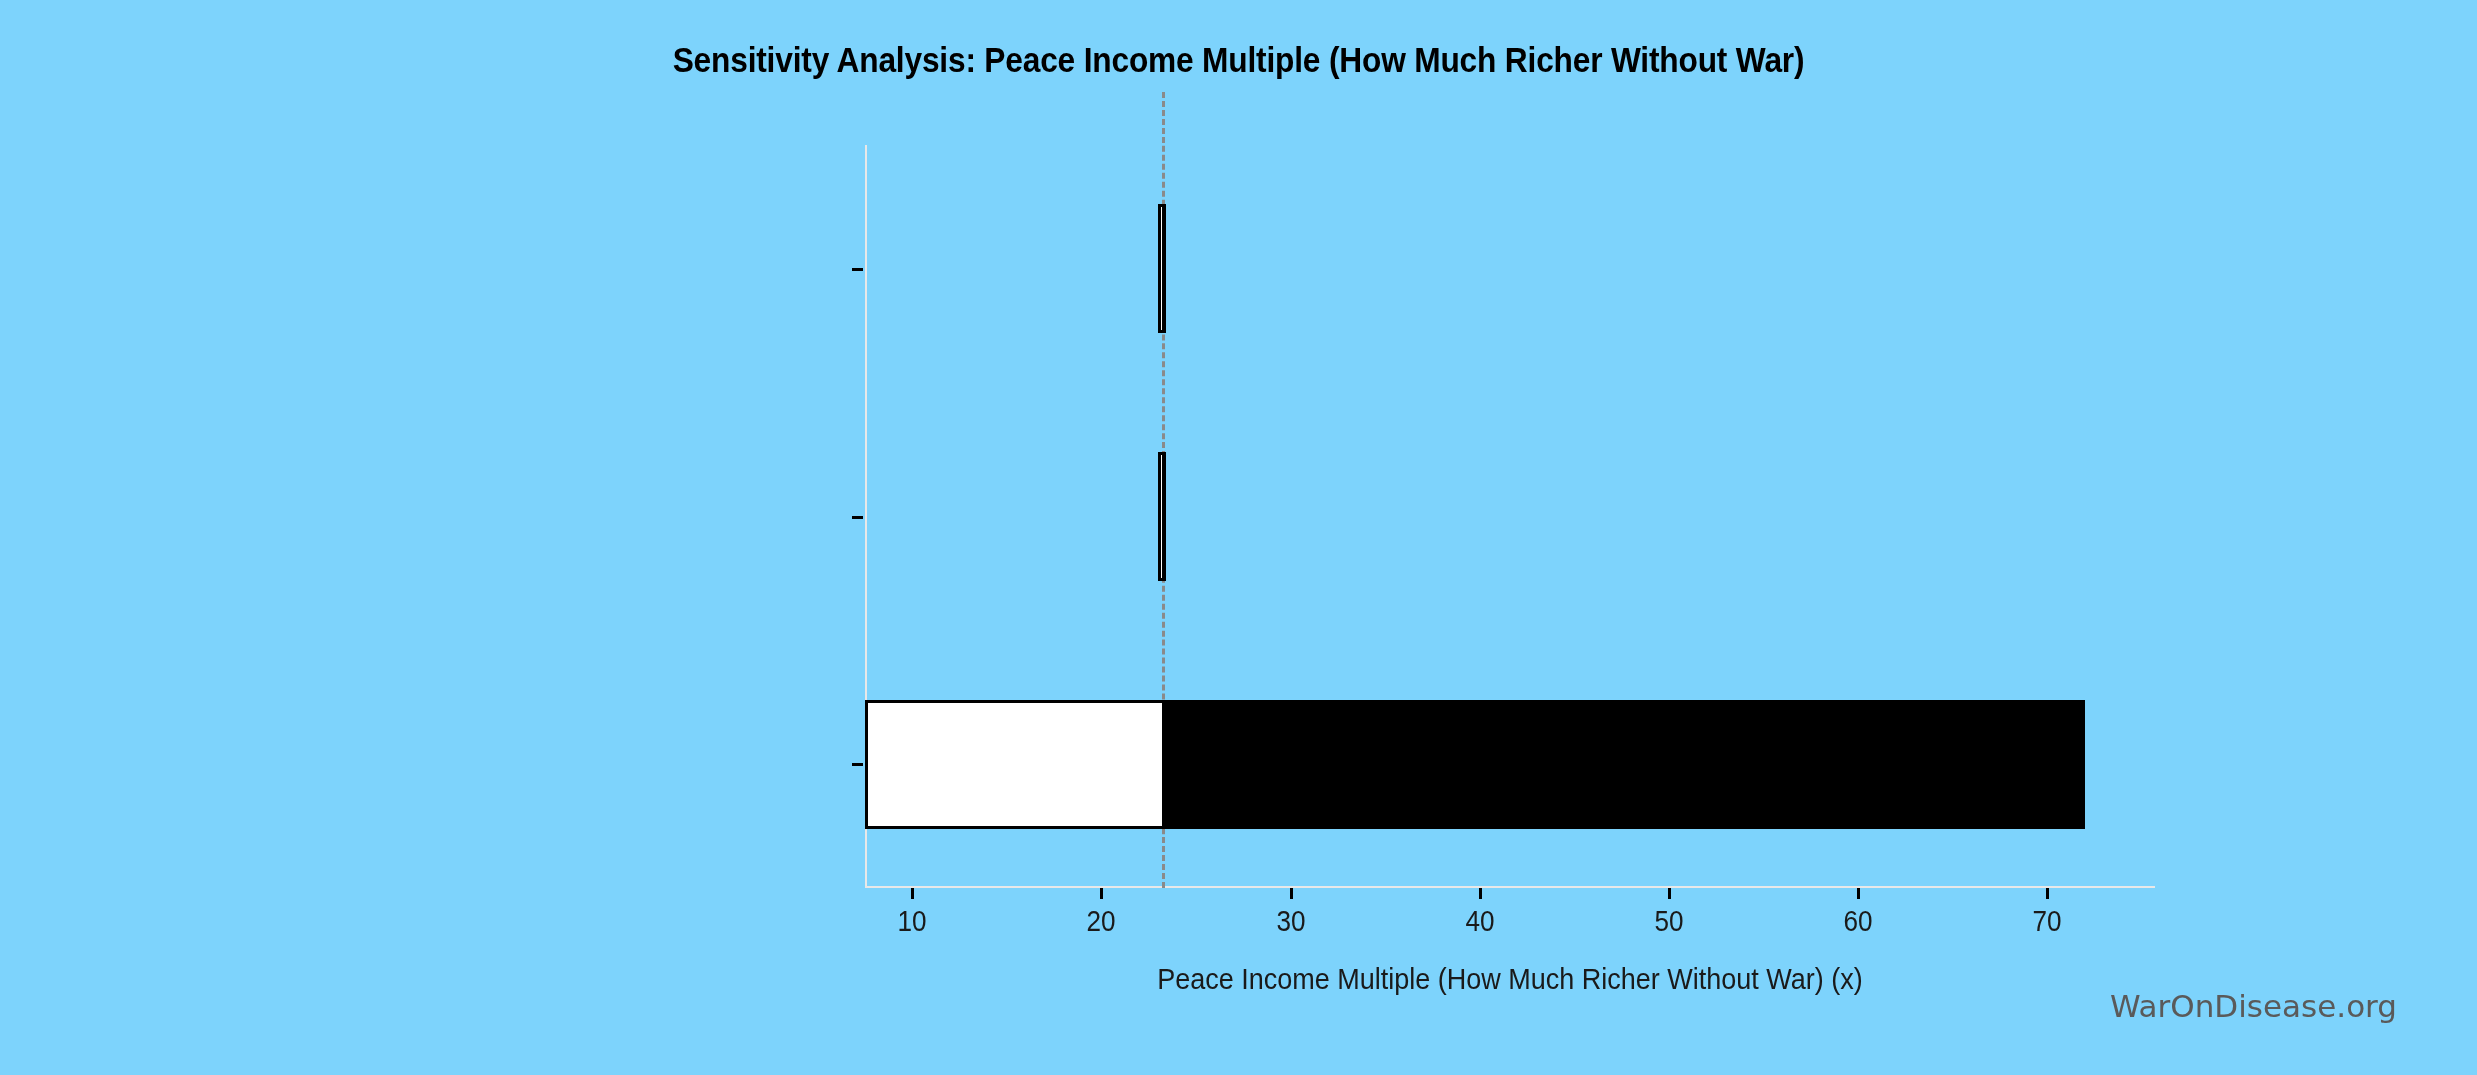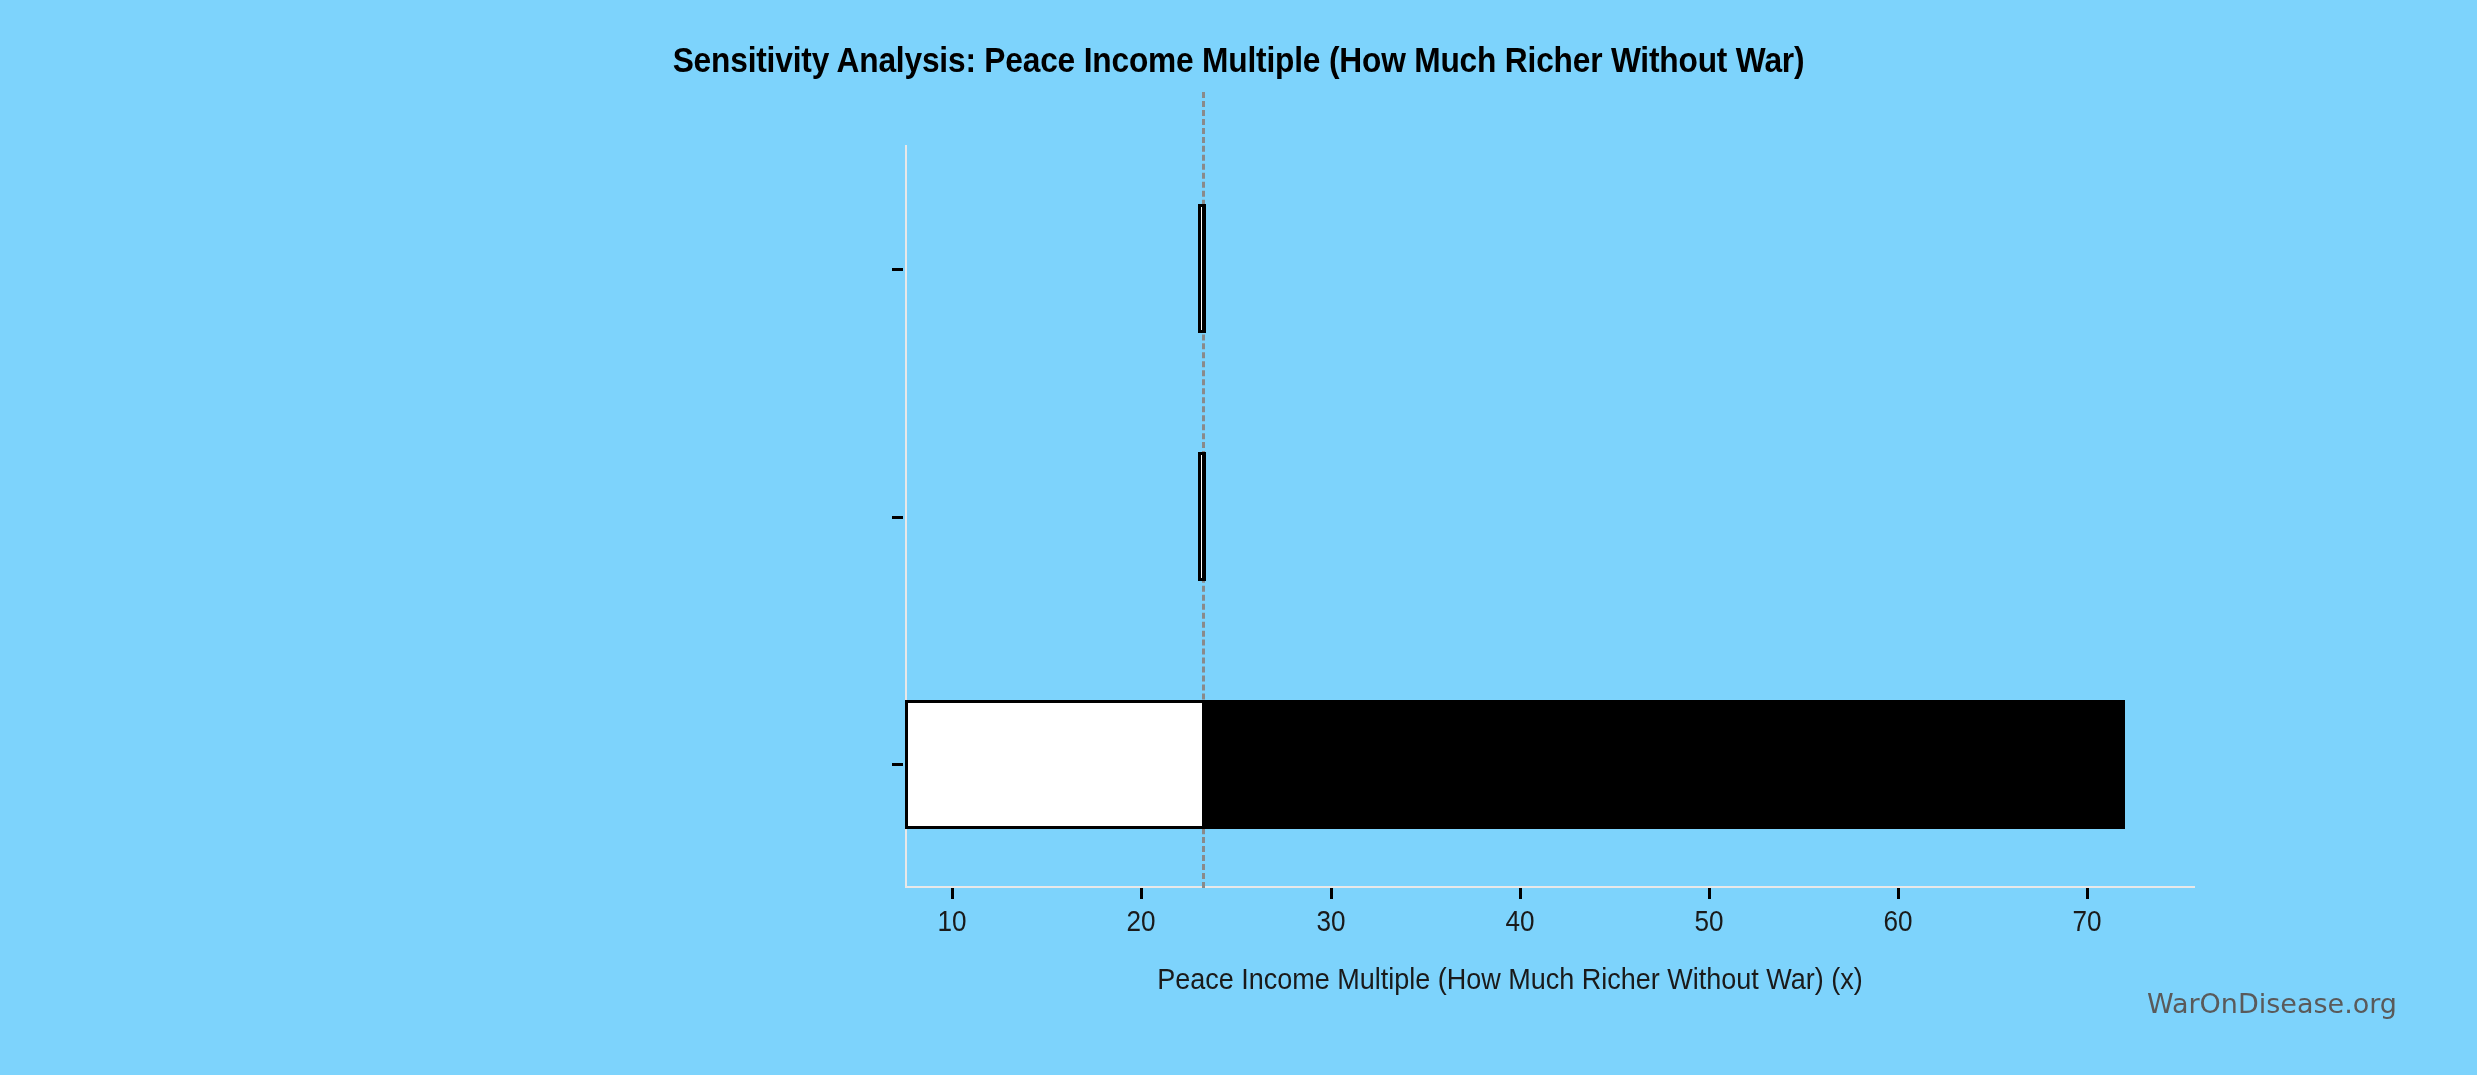--- a/index.html
+++ b/index.html
@@ -39,21 +39,20 @@
     white-space: nowrap;
   }
 
   
   #plot-area {
     position: absolute;
     left: 865px;
     top: 145px;
     width: 1290px;
     height: 743px;
-    margin-left: 40px;
   }
   .spine-left {
     position: absolute;
     left: 0; top: 0;
     width: 2px; height: 743px;
     background: #e8e8e8;
   }
   .spine-bottom {
     position: absolute;
     left: 0; bottom: 0;
@@ -132,21 +131,21 @@
     transform: scaleX(0.90);
     transform-origin: 50% 50%;
   }
 
   
   #watermark {
     position: absolute;
     right: 80px;
     top: 988px;
     font-family: "DejaVu Sans", sans-serif;
-    font-size: 27px;
+    font-size: 31px;
     color: #5a5a5a;
     white-space: nowrap;
   }
 </style>
 </head>
 <body>
 
 <div id="figure">
 
   <div id="chart-title">Sensitivity Analysis: Peace Income Multiple (How Much Richer Without War)</div>

